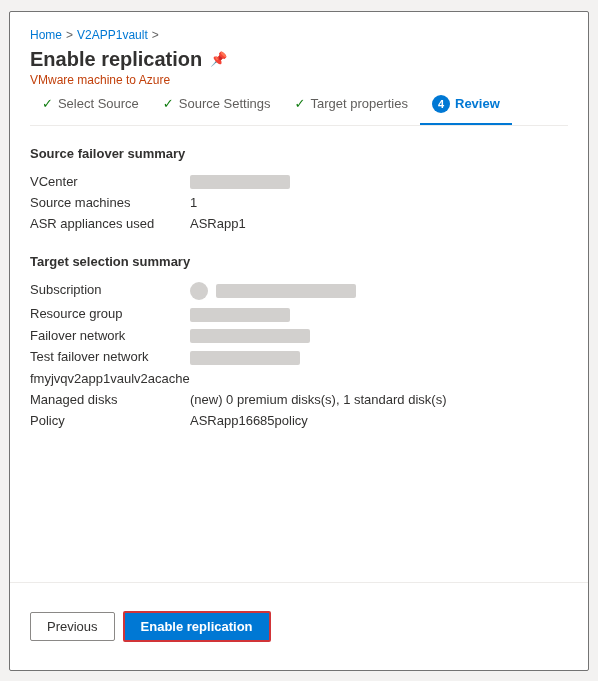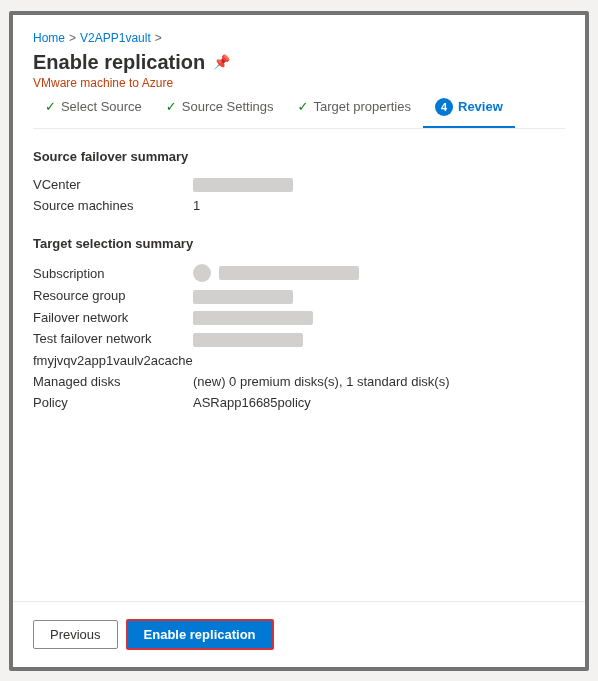--- a/index.html
+++ b/index.html
@@ -9,21 +9,21 @@
       background: #f3f2f1;
       display: flex;
       justify-content: center;
       align-items: center;
       min-height: 100vh;
     }
     .window {
       width: 580px;
       min-height: 660px;
       background: #fff;
-      border: 4px solid #737373;
+      border: 1px solid #737373;
       border-radius: 2px;
       display: flex;
       flex-direction: column;
     }
     .window-content {
       padding: 16px 20px 0 20px;
       flex: 1;
     }
     .breadcrumb {
       font-size: 12px;
@@ -111,21 +111,20 @@
       margin-bottom: 10px;
     }
     .summary-table {
       width: 100%;
       margin-bottom: 20px;
     }
     .summary-row {
       display: flex;
       padding: 3px 0;
       font-size: 13px;
-      align-items: center;
     }
     .summary-label {
       width: 160px;
       min-width: 160px;
       color: #323130;
     }
     .summary-value {
       color: #323130;
       flex: 1;
     }
@@ -148,21 +147,21 @@
       margin-right: 4px;
     }
     .blurred-inline {
       background: #d2d0ce;
       height: 14px;
       border-radius: 2px;
       display: inline-block;
       vertical-align: middle;
     }
     .footer {
-      padding: 17px 20px;
+      padding: 28px 20px;
       border-top: 1px solid #edebe9;
       display: flex;
       gap: 8px;
       align-items: center;
     }
     .btn {
       padding: 6px 16px;
       font-size: 13px;
       border-radius: 2px;
       cursor: pointer;
@@ -220,20 +219,24 @@
       <div class="summary-row">
         <span class="summary-label">VCenter</span>
         <span class="summary-value">
           <span class="blurred" style="width:80px;">&nbsp;</span>
         </span>
       </div>
       <div class="summary-row">
         <span class="summary-label">Source machines</span>
         <span class="summary-value">1</span>
       </div>
+      <div class="summary-row">
+        <span class="summary-label">ASR appliances used</span>
+        <span class="summary-value">ASRapp1</span>
+      </div>
     </div>
 
     <div class="section-title">Target selection summary</div>
     <div class="summary-table">
       <div class="summary-row">
         <span class="summary-label">Subscription</span>
         <span class="summary-value">
           <span class="blurred-circle">&nbsp;</span>
           <span class="blurred-inline" style="width:140px;">&nbsp;</span>
         </span>

